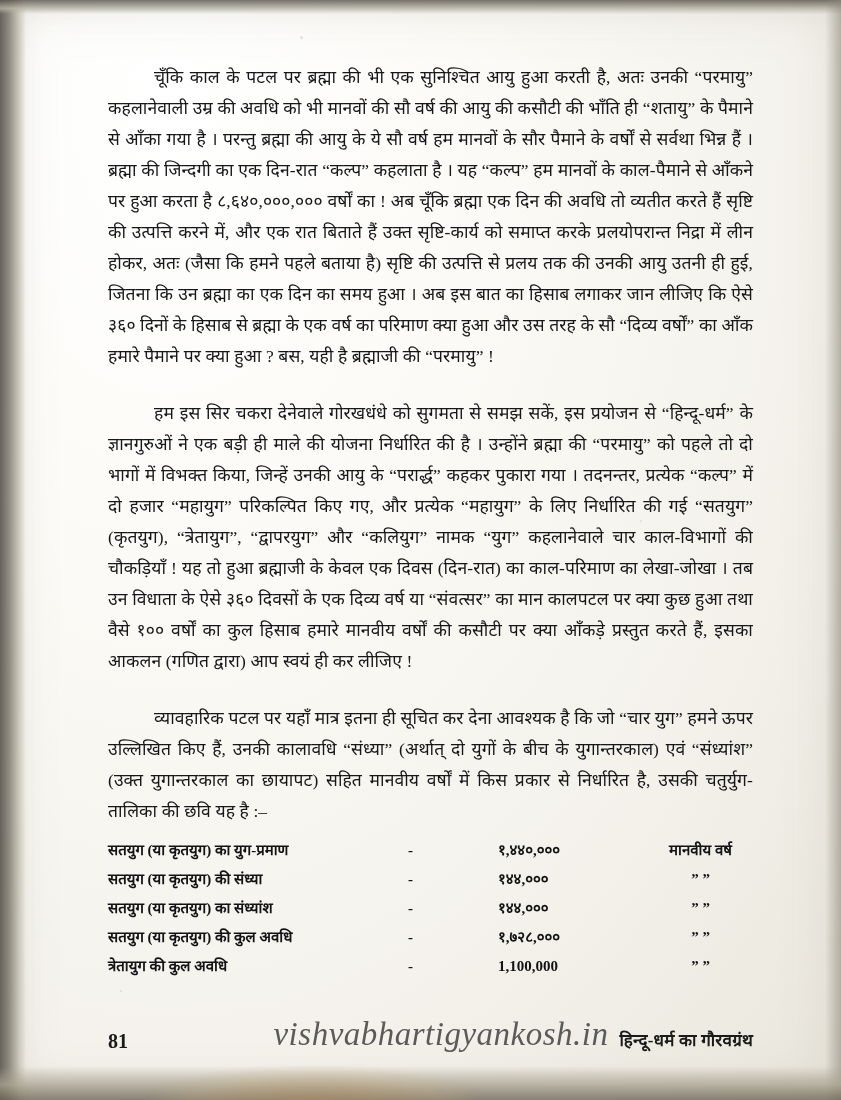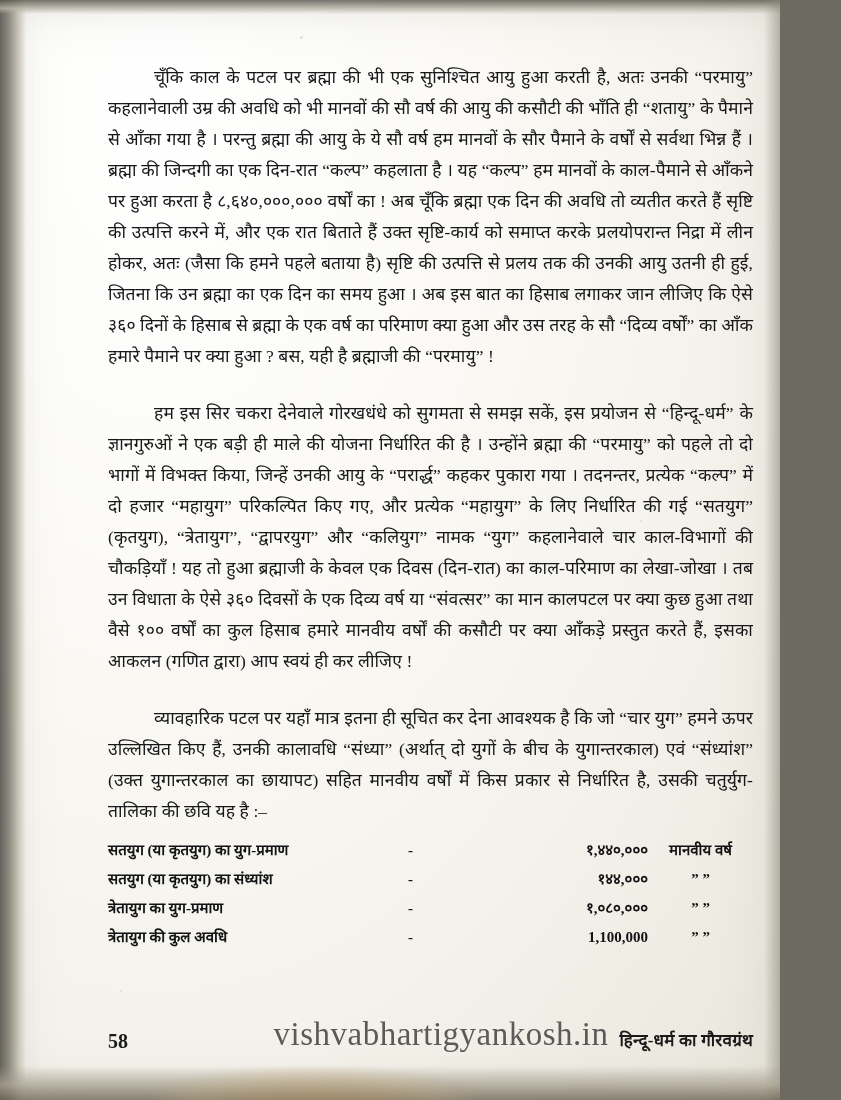--- a/index.html
+++ b/index.html
@@ -2,21 +2,21 @@
 <html><head>
 <meta charset="utf-8">
 <style>
   html, body {
     margin: 0;
     padding: 0;
     background: #6d6a62;
   }
   .page {
     position: relative;
-    width: 780px;
+    width: 841px;
     height: 1100px;
     overflow: hidden;
     background:
       radial-gradient(ellipse at 20% 10%, #ffffff 0%, #fbfaf6 35%, #f3f1ea 70%, #e9e6dc 100%);
     font-family: "Liberation Serif", "DejaVu Serif", serif;
     color: #1b1b1b;
   }
   
   .page::before {
     content: "";
@@ -88,21 +88,21 @@
     font-size: 15px;
   }
   .table td {
     padding: 4px 0 5px 0;
     vertical-align: baseline;
     color: #131316;
     font-weight: 600;
   }
   .c-label { width: 300px; }
   .c-dash  { width: 90px; text-align: left; padding-left: 10px; font-weight: 400; }
-  .c-value { width: 150px; text-align: right; font-weight: 600; margin-top: 19px; }
+  .c-value { width: 150px; text-align: left; font-weight: 600; margin-top: 19px; }
   .c-unit  { width: 105px; text-align: center; padding-left: 16px; font-weight: 500; }
 
   .footer {
     position: absolute;
     left: 108px;
     top: 1022px;
     width: 645px;
     height: 46px;
   }
   .page-number {
@@ -120,20 +120,21 @@
     font-weight: 700;
     letter-spacing: .2px;
   }
   .watermark {
     position: absolute;
     left: 118px;
     top: -6px;
     width: 430px;
     text-align: center;
     font-family: "Liberation Serif", "DejaVu Serif", serif;
+    font-style: italic;
     font-size: 33px;
     color: #3a3a3a;
     opacity: .82;
     letter-spacing: .5px;
   }
   .rule {
     position: absolute;
     left: 0;
     top: 0;
     width: 645px;
@@ -169,41 +170,47 @@
 
     <table class="table">
       <tbody>
         <tr>
           <td class="c-label">सतयुग (या कृतयुग) का युग-प्रमाण</td>
           <td class="c-dash">-</td>
           <td class="c-value">१,४४०,०००</td>
           <td class="c-unit">मानवीय वर्ष</td>
         </tr>
         <tr>
+          <td class="c-label">सतयुग (या कृतयुग) की संध्या</td>
+          <td class="c-dash">-</td>
+          <td class="c-value">१४४,०००</td>
+          <td class="c-unit">”     ”</td>
+        </tr>
+        <tr>
           <td class="c-label">सतयुग (या कृतयुग) का संध्यांश</td>
           <td class="c-dash">-</td>
           <td class="c-value">१४४,०००</td>
           <td class="c-unit">”     ”</td>
         </tr>
         <tr>
-          <td class="c-label">त्रेतायुग का युग-प्रमाण</td>
-          <td class="c-dash">-</td>
-          <td class="c-value">१,०८०,०००</td>
+          <td class="c-label">सतयुग (या कृतयुग) की कुल अवधि</td>
+          <td class="c-dash">-</td>
+          <td class="c-value">१,७२८,०००</td>
           <td class="c-unit">”     ”</td>
         </tr>
         <tr>
           <td class="c-label">त्रेतायुग की कुल अवधि</td>
           <td class="c-dash">-</td>
           <td class="c-value">1,100,000</td>
           <td class="c-unit">”     ”</td>
         </tr>
 
       </tbody>
     </table>
   </div>
 
   <div class="footer">
     <div class="rule"></div>
-    <div class="page-number">58</div>
+    <div class="page-number">81</div>
     <div class="watermark">vishvabhartigyankosh.in</div>
     <div class="book-title">हिन्दू-धर्म का गौरवग्रंथ</div>
   </div>
 </div>
 
 </body></html>

